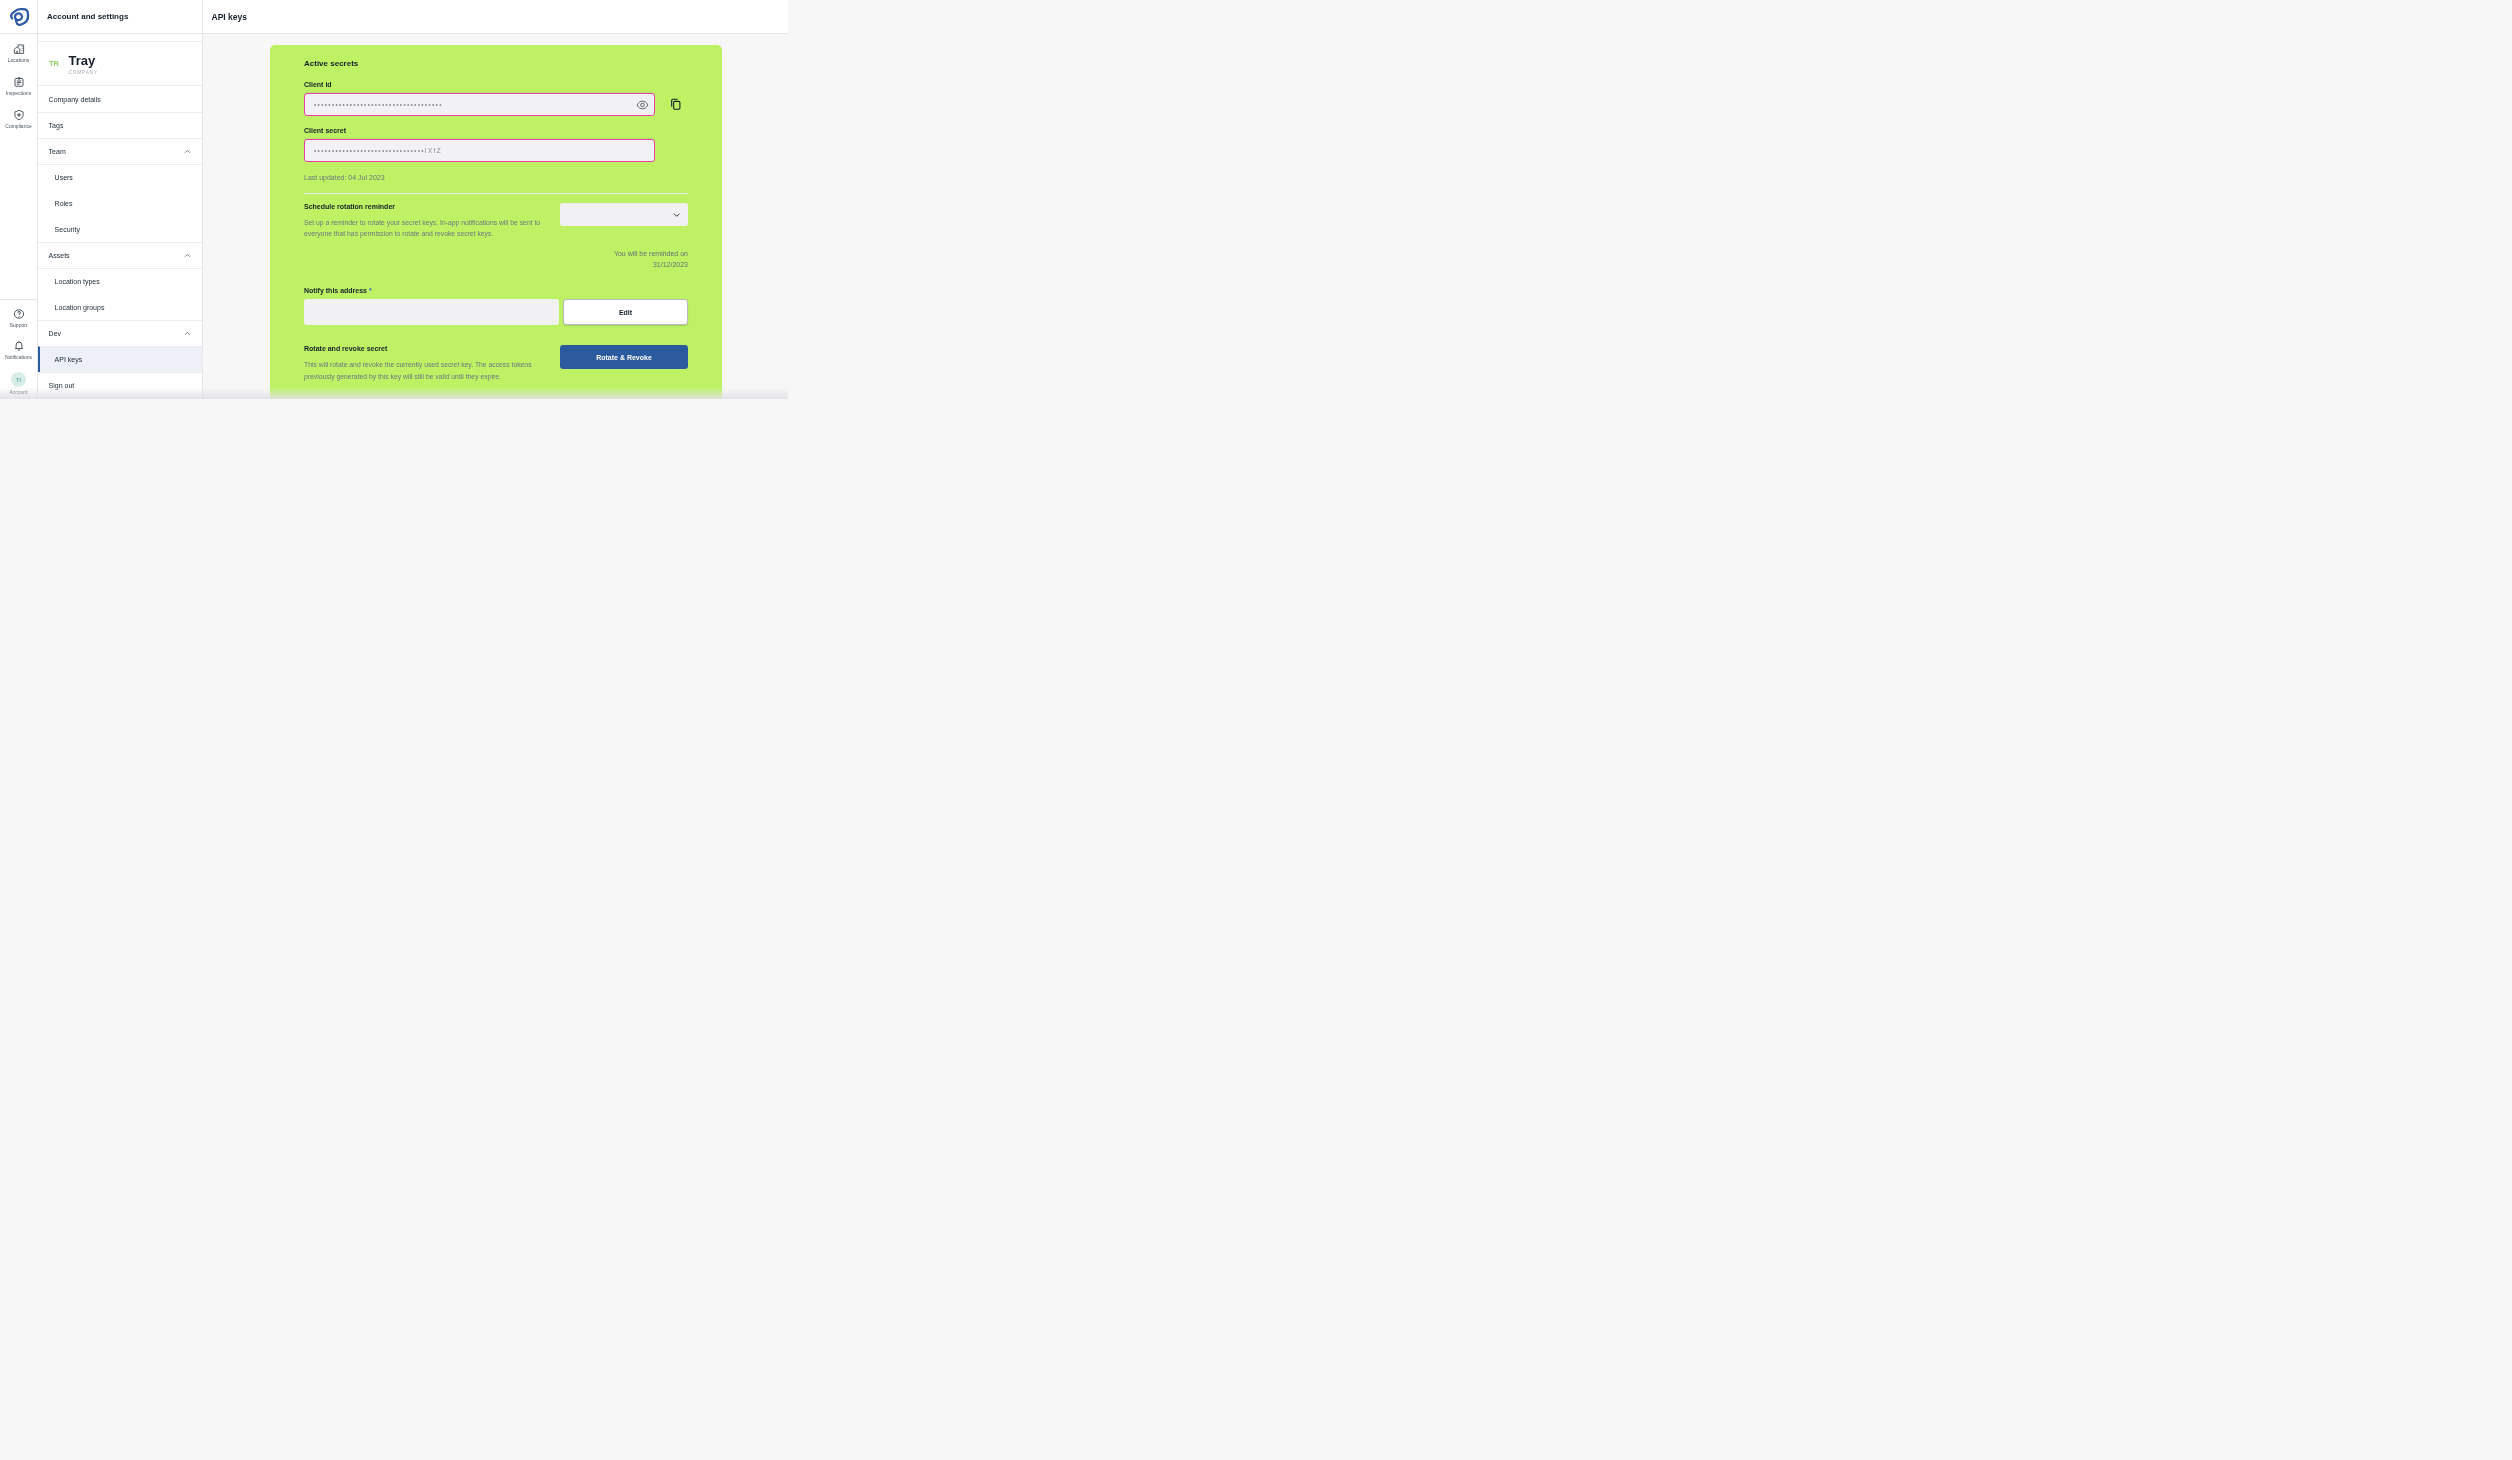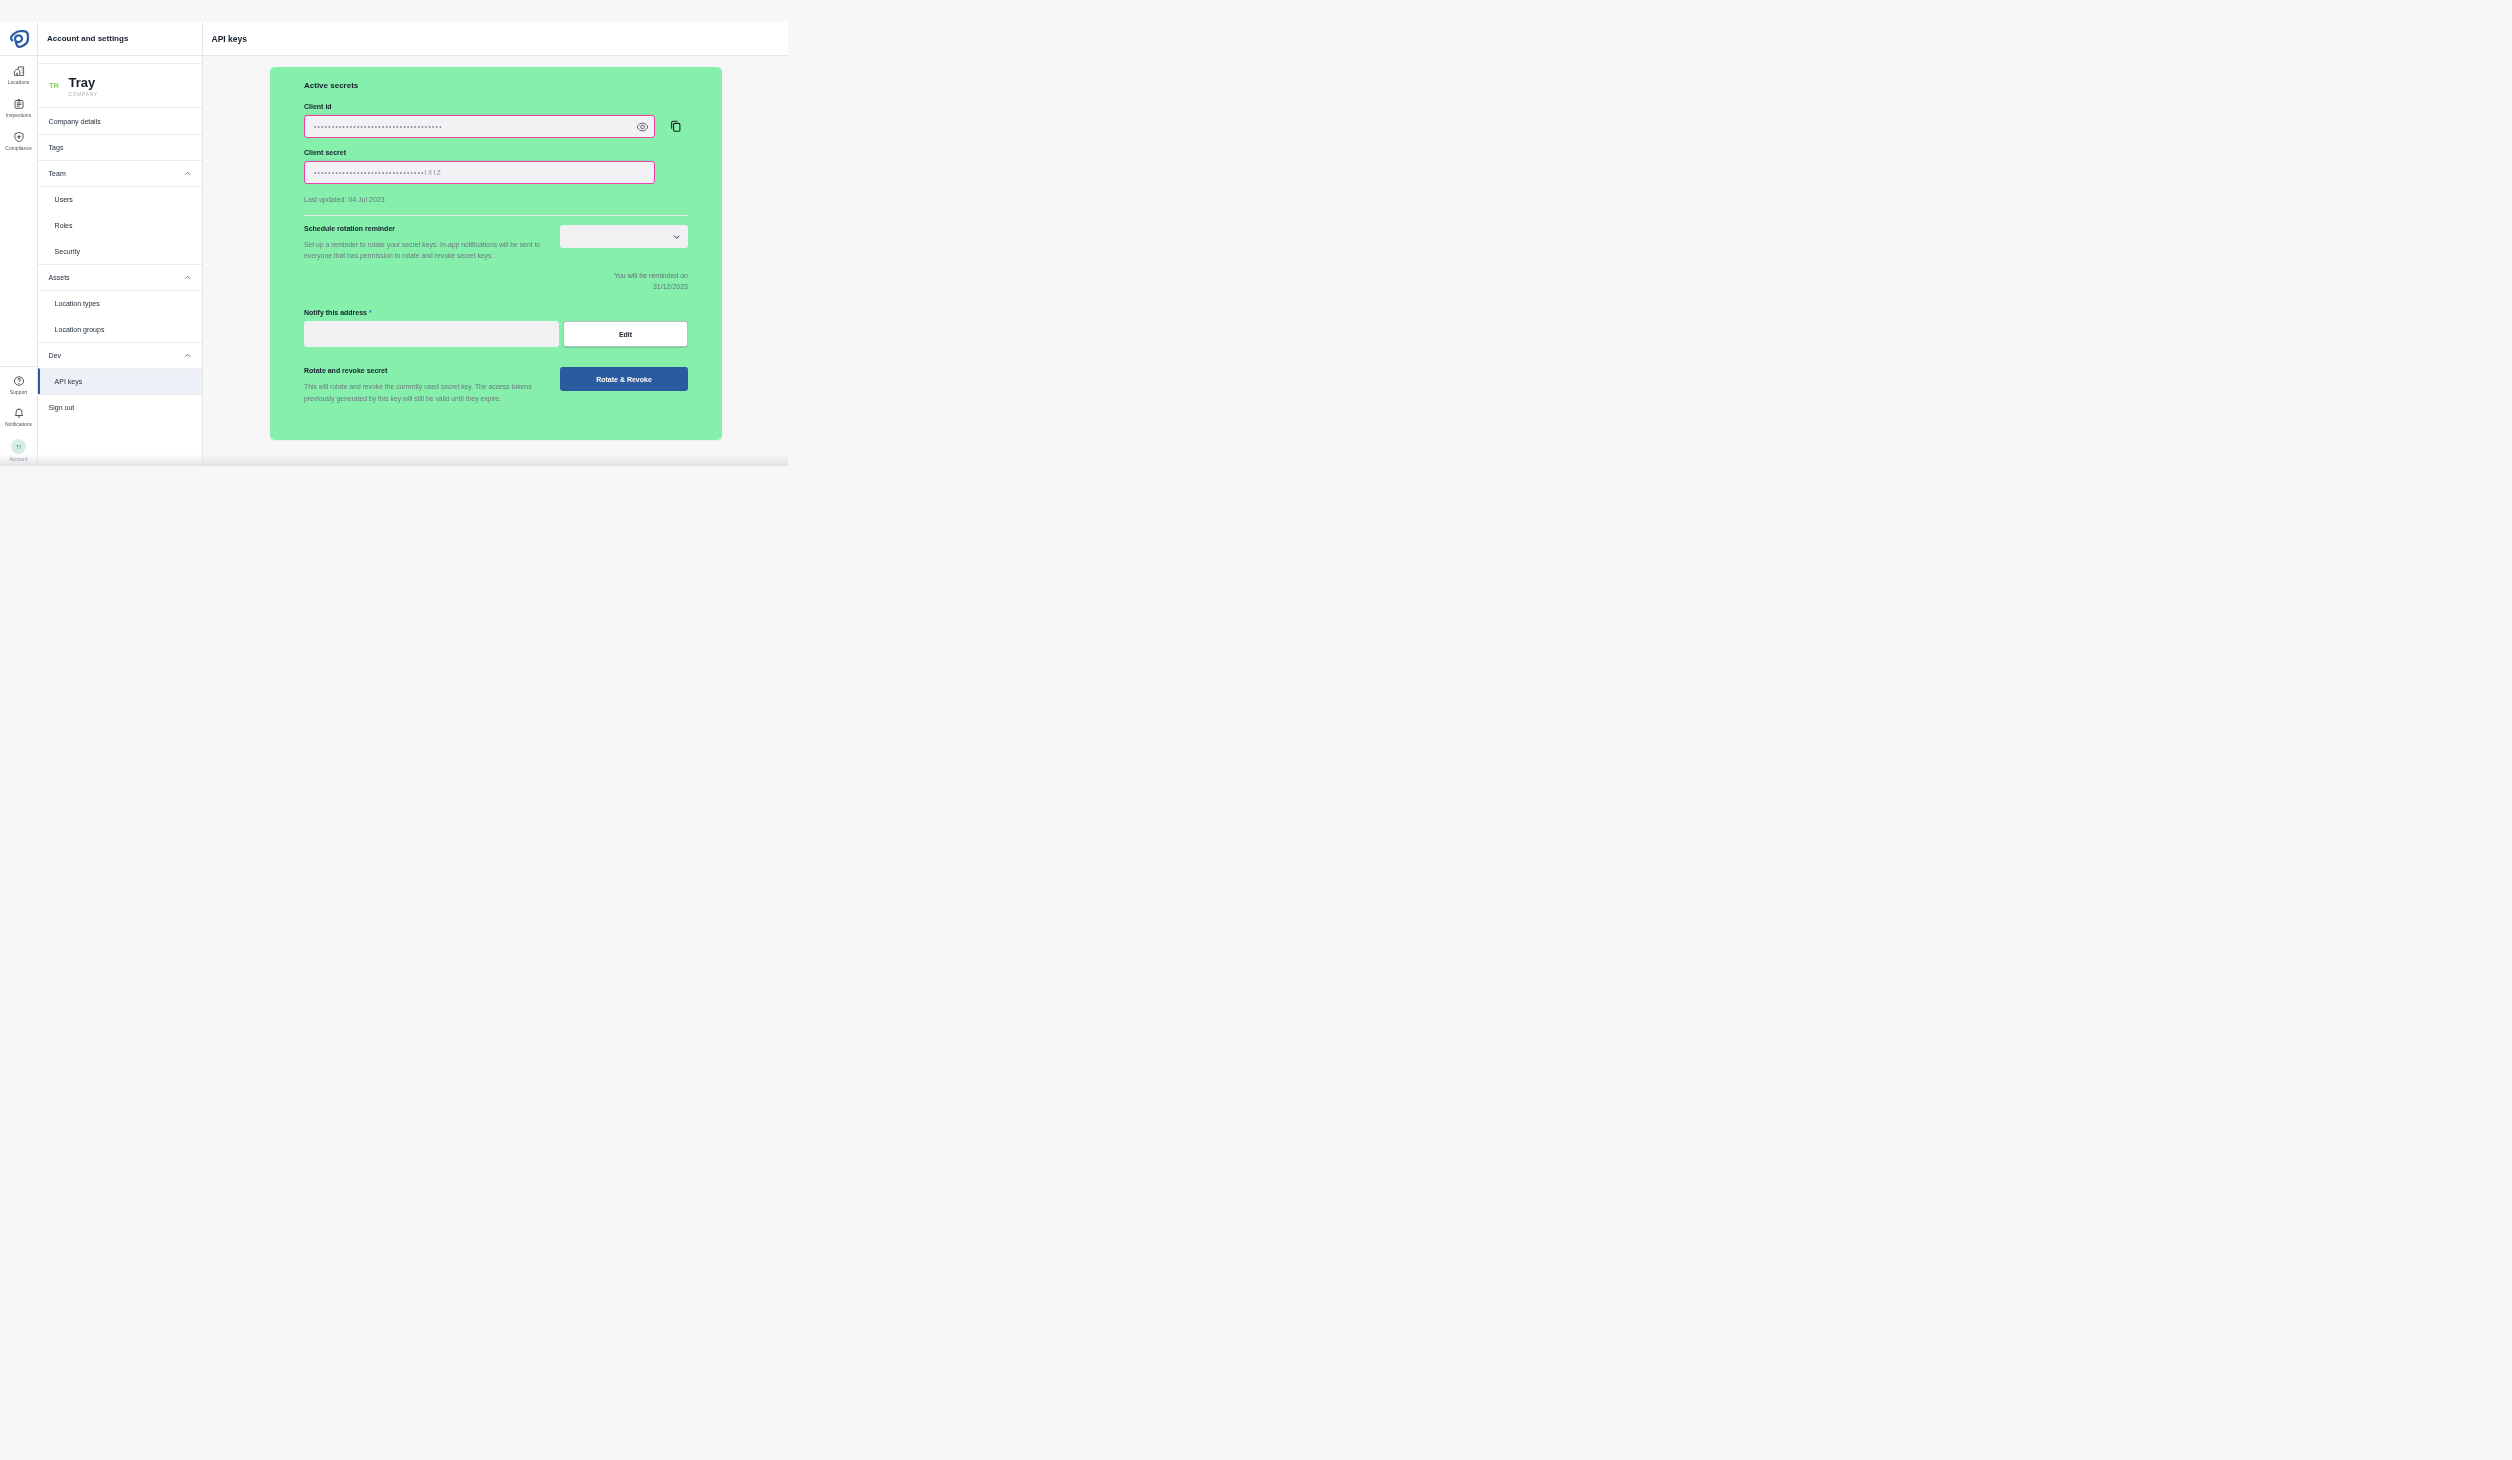--- a/index.html
+++ b/index.html
@@ -1,18 +1,18 @@
 <!DOCTYPE html>
 <html style="font-size:8px"><head>
 <meta charset="utf-8">
 <style>
   * { box-sizing: border-box; }
   html,body { margin:0; padding:0; background:#f7f7f8; }
   body { font-family:"Liberation Sans", sans-serif; color:#16202c; }
-  .screen { position:relative; width:788px; height:444px; background:#f7f7f8; display:flex; overflow:hidden;margin-top:22px; }
+  .screen { position:relative; width:788px; height:399px; background:#f7f7f8; display:flex; overflow:hidden; }
 
   
   .rail { flex:0 0 38px; width:38px; background:#fff; border-right:0.5px solid #e6e6e9; display:flex; flex-direction:column; }
   .rail-head { height:34px; flex:0 0 34px; border-bottom:0.5px solid #e6e6e9; display:flex; align-items:center; justify-content:center; }
   .rail-nav { padding-top:8.5px; display:flex; flex-direction:column; gap:13px; align-items:center; }
   .rail-item { display:flex; flex-direction:column; align-items:center; gap:2px; cursor:pointer; width:100%; }
   .rail-item .lbl { font-size:5px; color:#4d5760; }
   .rail-bottom { margin-top:auto; width:100%; border-top:0.5px solid #e6e6e9; padding:8px 0 4px; display:flex; flex-direction:column; gap:12px; align-items:center; }
   .avatar { width:15px; height:15px; border-radius:50%; background:#d8ece8; color:#6fb9ac; font-weight:bold; font-size:6px; display:flex; align-items:center; justify-content:center; }
 
@@ -29,21 +29,21 @@
   .srow.indent { padding-left:16.6px; }
   .srow.sep { border-top:0.5px solid #ececef; }
   .srow .chev { margin-left:auto; margin-right:11px; display:flex; }
   .srow.selected { background:#edf1f7; border-left:2px solid #2b5a9e; padding-left:14.6px; }
 
   
   .main { flex:1 1 auto; min-width:0; display:flex; flex-direction:column; }
   .main-head { height:34px; flex:0 0 34px; background:#fff; border-bottom:0.5px solid #e6e6e9; display:flex; align-items:center; padding-left:8.5px; }
   .main-head h2 { font-size:8.5px; margin:0; font-weight:bold; }
   .content { flex:1; padding:11px 0 0 67px; }
-  .card { width:452px; height:373px; background:#86efac; border-radius:5px; padding:14px 34px 20px; box-shadow:0 0.5px 1.5px rgba(22,32,44,0.05); }
+  .card { width:452px; height:373px; background:#bef264; border-radius:5px; padding:14px 34px 20px; box-shadow:0 0.5px 1.5px rgba(22,32,44,0.05); }
   .card h3 { font-size:8px; margin:0 0 12.6px; font-weight:bold; }
   .field-label { font-size:7px; font-weight:bold; margin:0 0 5.5px; }
   .field-row { display:flex; align-items:center; gap:15px; margin-bottom:10.6px; }
   .secret-field { position:relative; width:351px; height:23px; }
   .secret-field input { width:100%; height:100%; border:1px solid #ee3ea8; border-radius:3px; background:#f2f1f3; padding:0 26px 0 9px; font-size:6.5px; letter-spacing:1.3px; color:#8a9097; font-family:inherit; outline:none; box-shadow:0 -1.5px 0 rgba(130,120,140,0.10); }
   .eye-btn { position:absolute; right:6.5px; top:50%; transform:translateY(-50%); background:none; border:0; padding:0; cursor:pointer; display:flex; }
   .copy-btn { background:none; border:0; padding:0; cursor:pointer; display:flex; }
   .muted { color:#6e7780; font-size:7px; margin:12px 0 0; }
   .divider { border:0; border-top:0.5px solid #e8e8ea; margin:11.6px 0 9.5px; }
   .split-row { display:flex; align-items:flex-start; }

